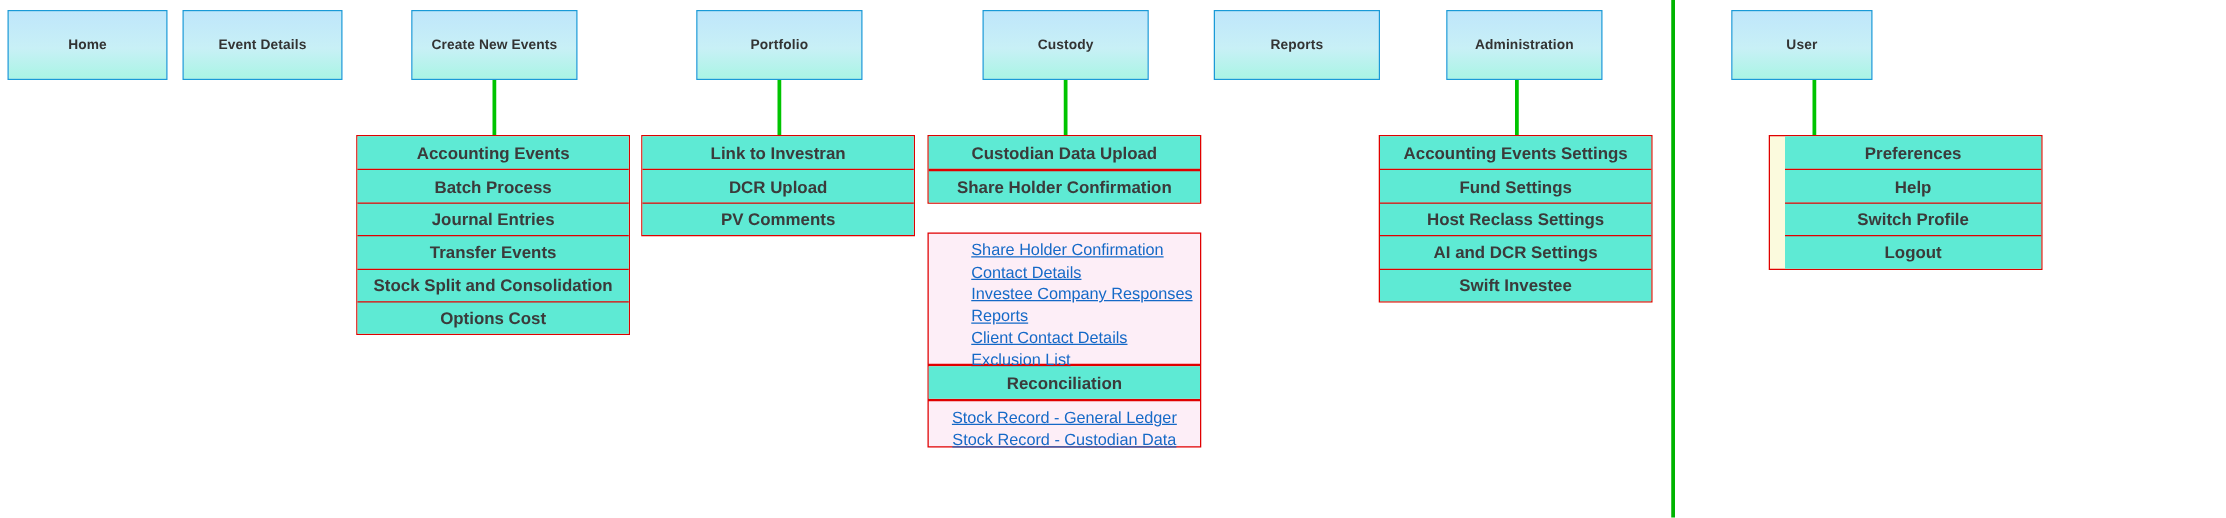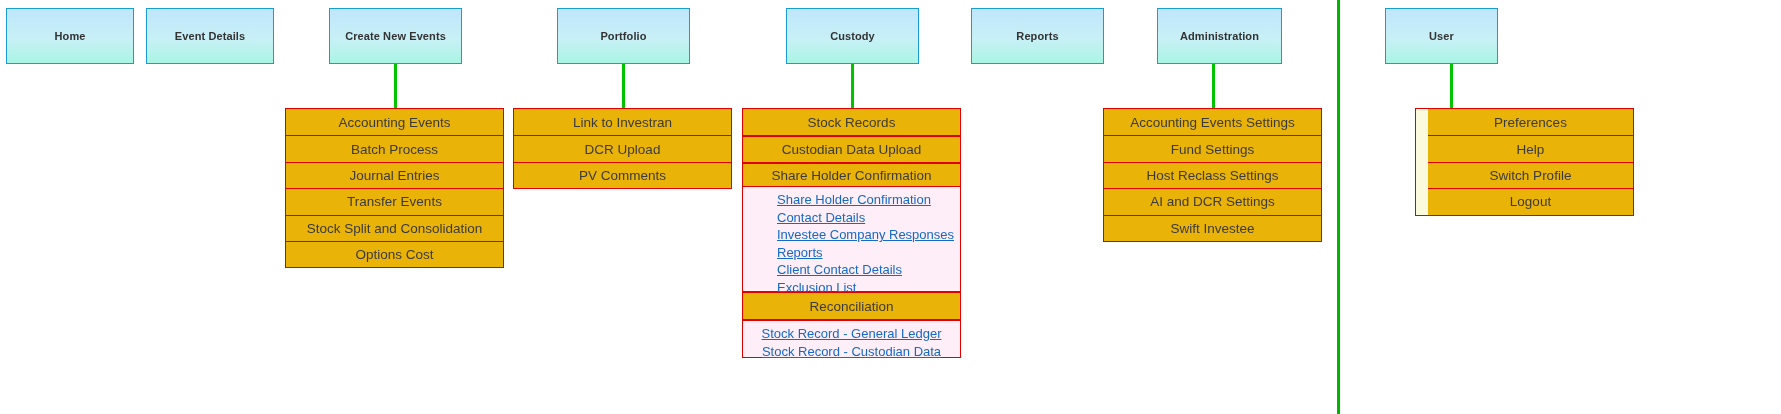--- a/index.html
+++ b/index.html
@@ -52,30 +52,31 @@
   }
 
   
   .menu {
     position: absolute;
     border: 1px solid #e00000;
     background: #fbfadd;
   }
   .menu .item {
     border-top: 1px solid #e00000;
-    background: #eab308;
+    background: #5eead4;
     color: #3b3b3b;
     font-size: 13.5px;
     height: 26.4px;
     display: flex;
     align-items: center;
     justify-content: center;
     text-align: center;
     white-space: nowrap;
     padding: 0 3px;
+    font-weight: bold;
   }
   .menu .item:first-child { border-top: none; }
 
   
   .menu.thick .item { border-top: 2px solid #e00000; }
   .menu.thick .item:first-child { border-top: none; }
 
   
   .linkpanel {
     position: absolute;
@@ -153,21 +154,20 @@
     <div class="item">Options Cost</div>
   </div>
 
   <div class="menu" style="left:513px; top:108px; width:219px;">
     <div class="item">Link to Investran</div>
     <div class="item">DCR Upload</div>
     <div class="item">PV Comments</div>
   </div>
 
   <div class="menu thick" style="left:742px; top:108px; width:219px;">
-    <div class="item">Stock Records</div>
     <div class="item">Custodian Data Upload</div>
     <div class="item">Share Holder Confirmation</div>
   </div>
 
   <div class="linkpanel" style="left:742px; top:186px; width:219px; height:106px;">
     <span class="lnk">Share Holder Confirmation</span>
     <span class="lnk">Contact Details</span>
     <span class="lnk">Investee Company Responses</span>
     <span class="lnk">Reports</span>
     <span class="lnk">Client Contact Details</span>

